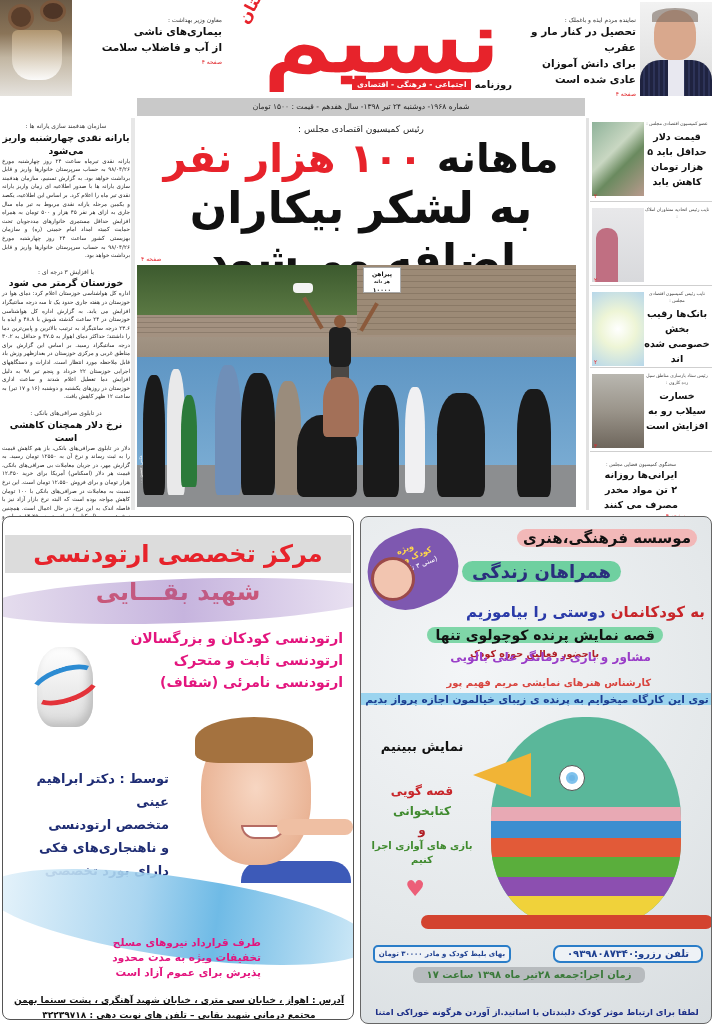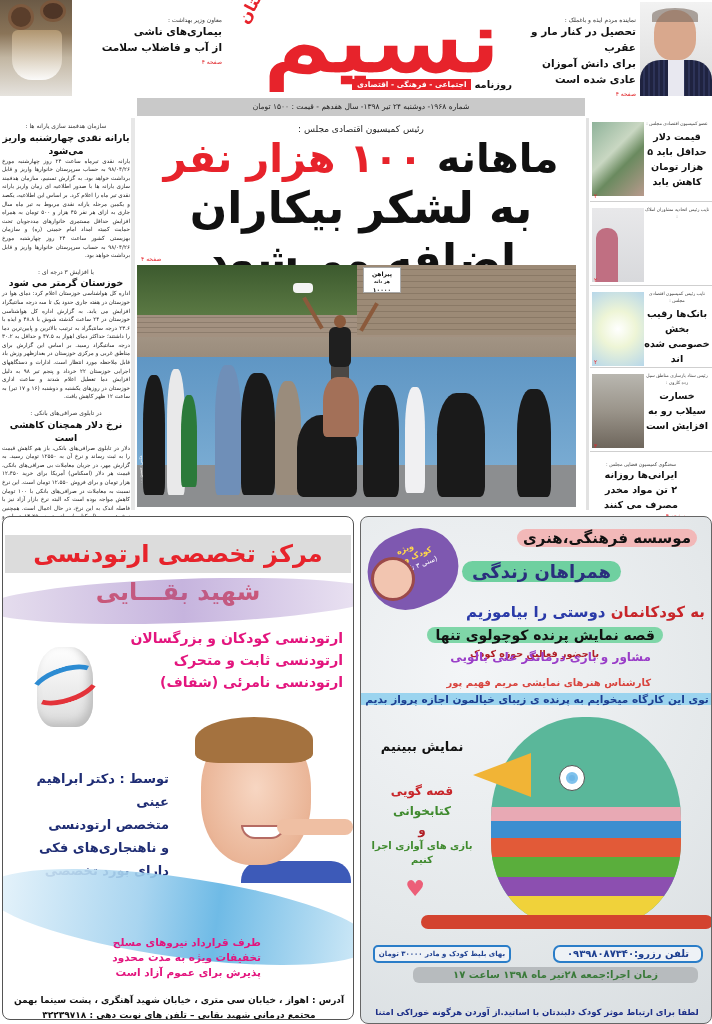--- a/index.html
+++ b/index.html
@@ -103,21 +103,21 @@
   #ad-ortho .doctor { position:absolute; left: 6px; top: 250px; width: 160px; text-align: right; color: #1f2d74; font-weight: bold; font-size: 13px; line-height: 23px; }
   #ad-ortho .boy { position:absolute; left: 188px; top: 198px; width: 164px; height: 168px; }
   #ad-ortho .boy .face { position:absolute; left: 10px; top: 10px; width: 110px; height: 140px; background: radial-gradient(ellipse at 50% 45%, #f7d6c2 0%, #eab597 70%, #d99a7c 100%); border-radius: 45% 45% 45% 45%; }
   #ad-ortho .boy .hair { position:absolute; left: 4px; top: 2px; width: 118px; height: 46px; background: #a4723f; border-radius: 50% 50% 20% 20%; }
   #ad-ortho .boy .mouth { position:absolute; left: 50px; top: 110px; width: 44px; height: 14px; background: #fff; border: 2px solid #b56b63; border-radius: 0 0 20px 20px; }
   #ad-ortho .boy .finger { position:absolute; left: 86px; top: 104px; width: 76px; height: 16px; background:#efbfa3; border-radius: 10px; }
   #ad-ortho .boy .shirt { position:absolute; left: 50px; top: 146px; width: 110px; height: 22px; background:#3d5ab8; border-radius: 20px 20px 0 0; }
   #ad-ortho .wave { position:absolute; left: -20px; top: 360px; width: 390px; height: 80px; border-radius: 50%;
     background: linear-gradient(90deg, #e8f4fb, #9fd0ee 40%, #5fb3e3 60%, #cfe9f7); transform: rotate(8deg); opacity: .9; }
   #ad-ortho .promo { position:absolute; left: 40px; top: 418px; width: 270px; text-align: right; color: #e3157e; font-weight: bold; font-size: 10.5px; line-height: 15px; }
-  #ad-ortho .addr { position:absolute; left: 0; top: 476px; width: 352px; text-align: center; font-weight: bold; font-size: 9px; line-height: 15px; color: #111; }
+  #ad-ortho .addr { position:absolute; left: 0; top: 476px; width: 352px; text-align: center; font-weight: bold; font-size: 9px; line-height: 15px; color: #111; text-decoration: underline; }
 
   
   #ad-culture { left: 360px; top: 516px; width: 352px; height: 508px; border: 1px solid #666; border-radius: 8px; overflow: hidden; direction: rtl;
     background: radial-gradient(circle at 30% 30%, #f3f5f7 0%, #e4e8ea 60%, #d8dde0 100%); }
   #ad-culture .inst { position:absolute; right: 14px; top: 12px; font-weight: bold; font-size: 15px; color: #111; background: #f2b8b8; padding: 0 6px; border-radius: 12px; }
   #ad-culture .badge { position:absolute; left: 6px; top: 14px; width: 92px; height: 76px; border-radius: 40px; background: #7e58b0; transform: rotate(-22deg); color: #fff; font-size: 7px; text-align: center; padding-top: 12px; line-height: 10px; }
   #ad-culture .badge .yellow { color: #ffd84a; font-weight: bold; font-size: 8px; }
   #ad-culture .badge-mom { position:absolute; left: 10px; top: 40px; width: 44px; height: 44px; border-radius: 50%; background: #f2c5b0; border: 3px solid #9b4a4a; }
   #ad-culture .hamrahan { position:absolute; right: 90px; top: 44px; font-weight: bold; font-size: 18px; color: #2a2e7d; background: #6fd0a0; padding: 0 10px; border-radius: 14px; }
   #ad-culture .teach { position:absolute; right: 6px; top: 86px; font-weight: bold; font-size: 15px; }
@@ -137,21 +137,21 @@
   #ad-culture .perch { position:absolute; left: 60px; top: 398px; width: 292px; height: 14px; background: #d3432f; border-radius: 7px; }
   #ad-culture .activities { position:absolute; left: 6px; top: 220px; width: 110px; text-align:center; font-weight:bold; }
   #ad-culture .activities .a1 { color:#111; font-size: 13px; line-height: 20px; }
   #ad-culture .activities .a2 { color:#c8262a; font-size: 12px; line-height: 20px; margin-top: 24px; }
   #ad-culture .activities .a3 { color:#3f8a2e; font-size: 12px; line-height: 20px; }
   #ad-culture .activities .a4 { color:#b01d24; font-size: 12px; line-height: 18px; }
   #ad-culture .activities .a5 { color:#3f8a2e; font-size: 10px; line-height: 14px; }
   #ad-culture .heart { position:absolute; left: 44px; top: 362px; width: 20px; height: 20px; color: #ec5f78; font-size: 22px; line-height: 20px; }
   #ad-culture .phone-box { position:absolute; right: 8px; top: 428px; width: 150px; height: 18px; border: 2px solid #2a7dc8; border-radius: 7px; background: #eef2f6; font-size: 10px; font-weight: bold; color: #1d3f90; text-align: center; line-height: 14px; }
   #ad-culture .price-box { position:absolute; left: 12px; top: 428px; width: 138px; height: 18px; border: 2px solid #2a7dc8; border-radius: 5px; background: #eef2f6; font-size: 7px; font-weight: bold; color: #1d3f90; text-align: center; line-height: 14px; }
-  #ad-culture .when { position:absolute; left: 52px; top: 450px; width: 285px; height: 16px; background: #b7bbbe; border-radius: 6px; font-size: 10px; font-weight: bold; color: #3a7a3a; text-align:center; line-height: 16px; }
+  #ad-culture .when { position:absolute; left: 52px; top: 450px; width: 232px; height: 16px; background: #b7bbbe; border-radius: 6px; font-size: 10px; font-weight: bold; color: #3a7a3a; text-align:center; line-height: 16px; }
   #ad-culture .where { position:absolute; left: 52px; top: 468px; width: 268px; height: 16px; background: #b7bbbe; border-radius: 6px; font-size: 10px; font-weight: bold; color: #e01f4a; text-align:center; line-height: 16px; }
   #ad-culture .notice { position:absolute; left: 0; top: 488px; width: 352px; text-align:center; font-size: 8.5px; font-weight: bold; color: #1d2f88; line-height: 14px; }
 </style>
 </head>
 <body>
 
 <div id="masthead" class="abs">
 
   <div class="abs top-photo-left">
     <div class="pipe1"></div>

